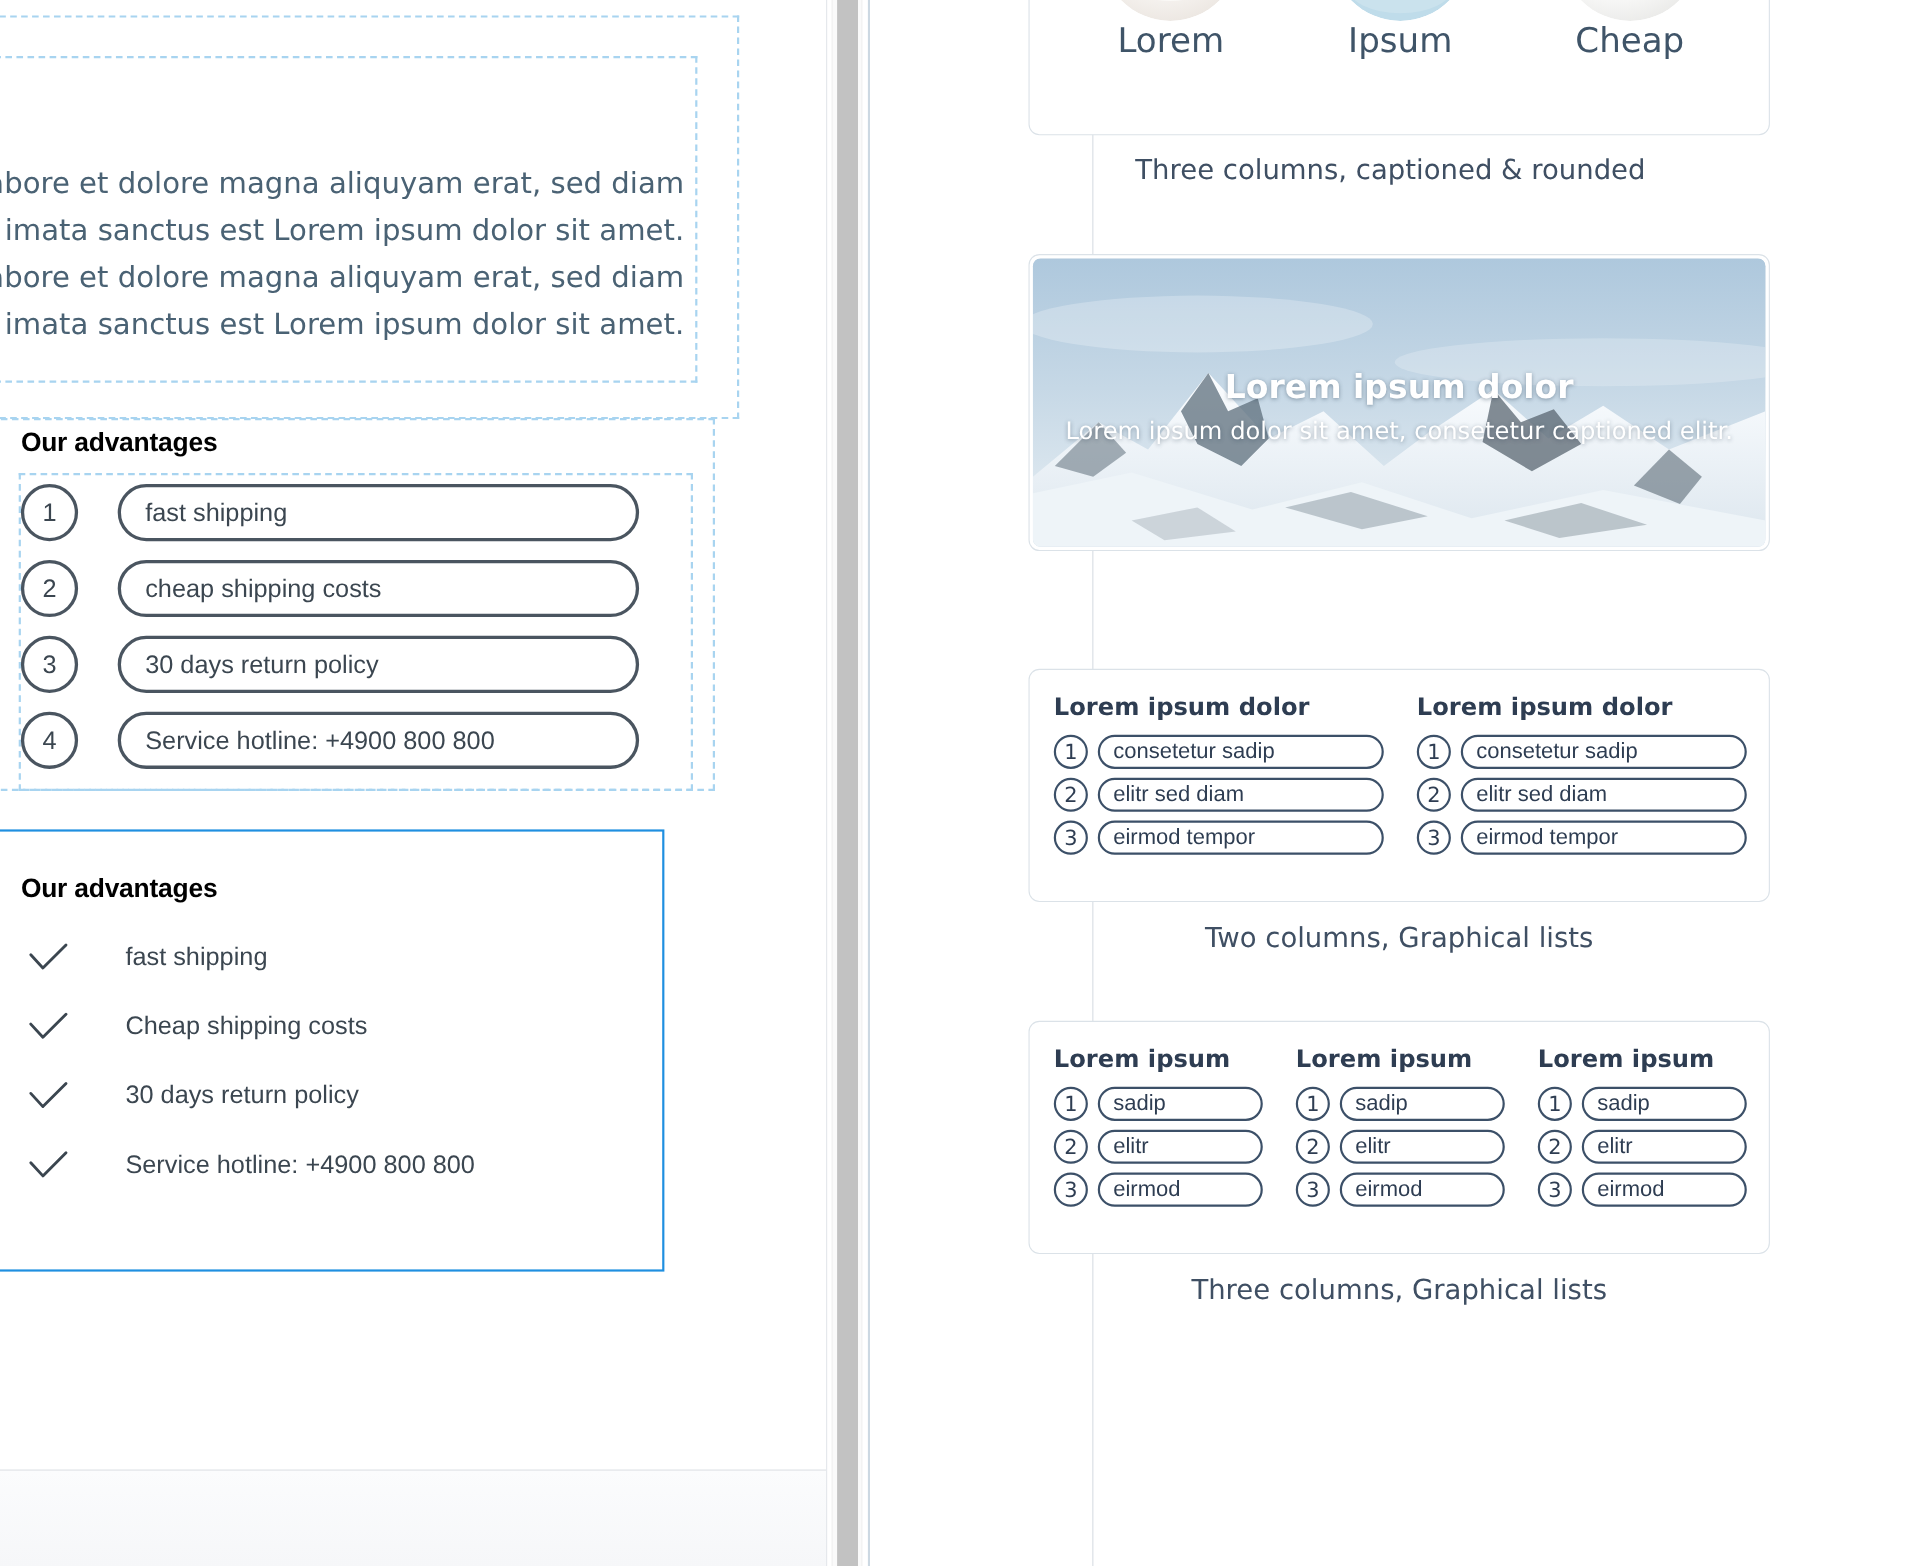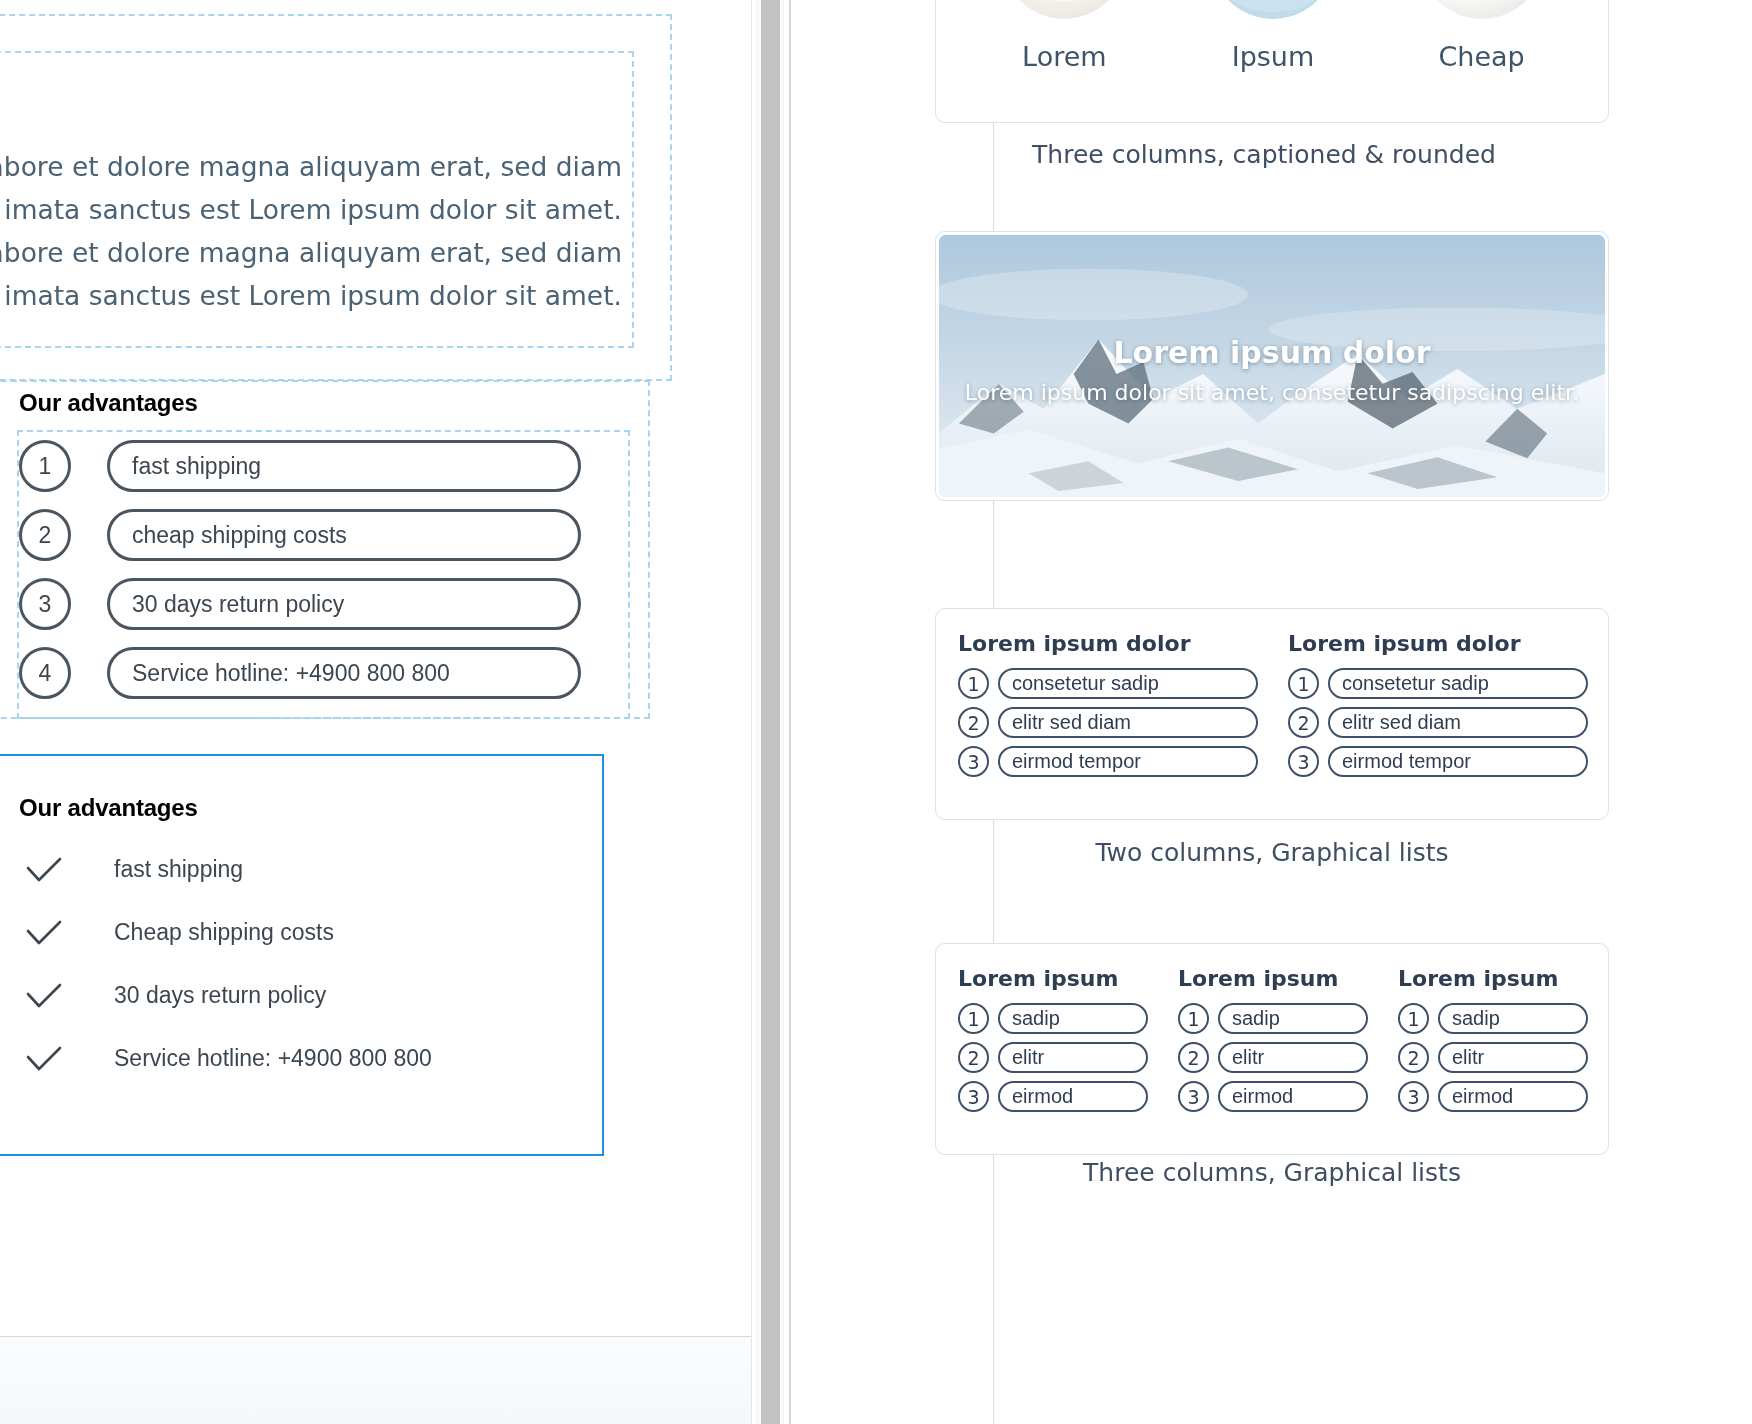--- a/index.html
+++ b/index.html
@@ -231,23 +231,22 @@
     padding: 22px 24px 0 24px;
   }
   .thumb-col { width: 186px; text-align: center; }
   .thumb-circle {
     width: 126px; height: 126px;
     border-radius: 50%;
     margin: 0 auto;
     overflow: hidden;
   }
   .thumb-caption {
-    margin-top: 22px;
     font-family: "DejaVu Sans", sans-serif;
-    font-size: 27px;
+    font-size: 31px;
     color: #3f5468;
   }
   #cap-three-col { left: 136px; top: 140px; width: 674px; }
 
   
   #card-hero {
     left: 144px; top: 231px;
     width: 674px; height: 270px;
     padding: 3px;
     overflow: hidden;
@@ -283,21 +282,21 @@
   
   #card-two-col {
     left: 144px; top: 608px;
     width: 674px; height: 212px;
   }
   #cap-two-col { left: 144px; top: 838px; width: 674px; }
 
   
   #card-three-glist {
     left: 144px; top: 928px;
-    width: 674px; height: 212px; margin-top: 15px;
+    width: 674px; height: 212px;
   }
   #cap-three-glist { left: 144px; top: 1158px; width: 674px; }
 
   
   .glist-wrap {
     display: flex;
     padding: 22px 20px 0 22px;
     gap: 30px;
   }
   .glist-col { flex: 1 1 0; min-width: 0; }
@@ -502,21 +501,21 @@
           <path d="M160 105 L178 140 L205 128 L215 165 L190 190 L150 170 L135 140 Z" fill="#5e6f7c" opacity=".75"></path>
           <path d="M420 120 L445 150 L475 138 L500 170 L455 195 L410 168 Z" fill="#54616c" opacity=".72"></path>
           <path d="M60 150 L85 178 L55 200 L20 190 Z" fill="#6b7a86" opacity=".6"></path>
           <path d="M580 175 L610 200 L590 225 L548 208 Z" fill="#5c6a76" opacity=".6"></path>
           <path d="M0 215 L90 196 L200 230 L300 205 L400 238 L520 212 L668 240 L668 264 L0 264 Z" fill="#eef4f8"></path>
           <path d="M230 228 L290 214 L360 236 L300 248 Z" fill="#7d8b96" opacity=".45"></path>
           <path d="M430 240 L500 224 L560 244 L480 256 Z" fill="#74828d" opacity=".42"></path>
           <path d="M90 240 L150 228 L185 250 L120 258 Z" fill="#8b98a2" opacity=".35"></path>
         </svg>
         <div class="hero-overlay-title">Lorem ipsum dolor</div>
-        <div class="hero-overlay-sub">Lorem ipsum dolor sit amet, consetetur sadipscing elitr.</div>
+        <div class="hero-overlay-sub">Lorem ipsum dolor sit amet, consetetur captioned elitr.</div>
       </div>
     </div>
 
     <div class="preview-card" id="card-two-col">
       <div class="glist-wrap">
         <div class="glist-col">
           <div class="glist-heading">Lorem ipsum dolor</div>
           <div class="glist-row">
             <div class="glist-num">1</div>
             <div class="glist-pill">consetetur sadip</div>

